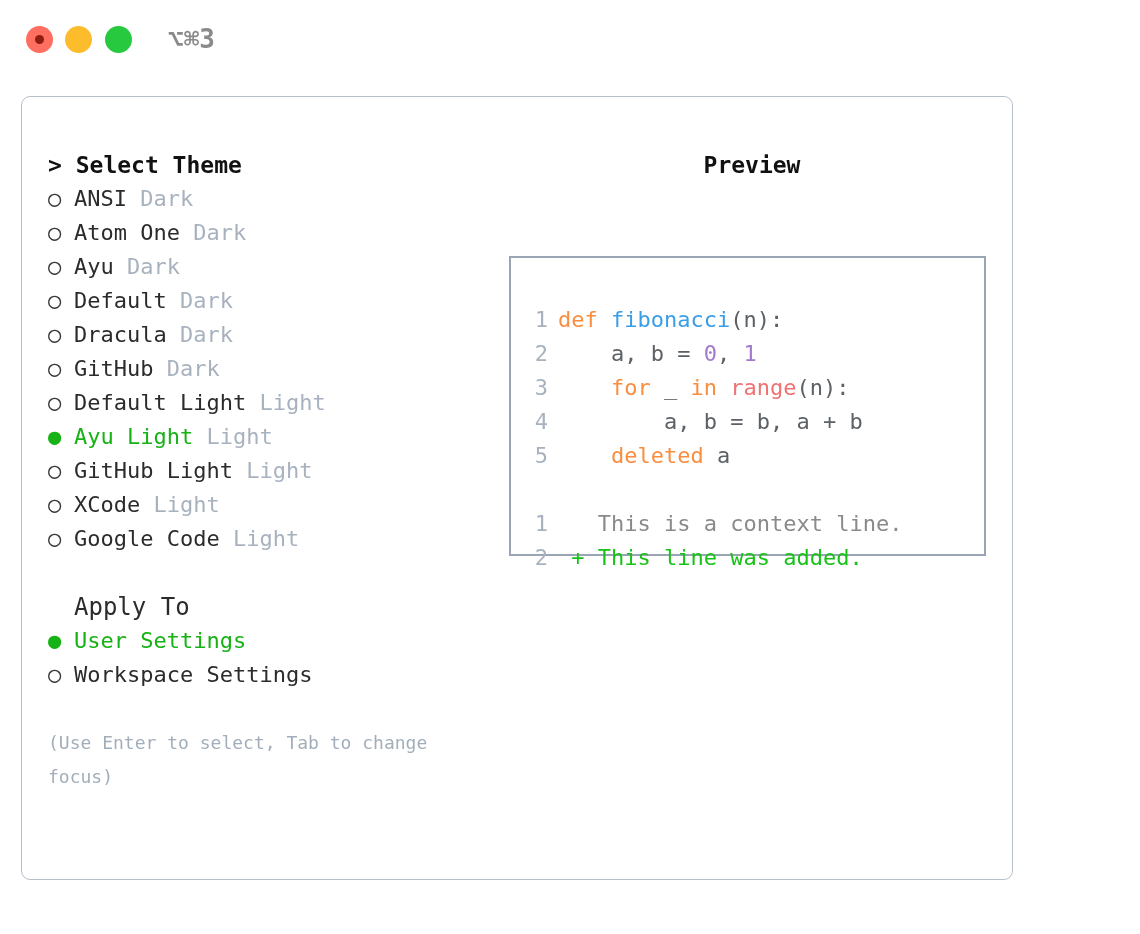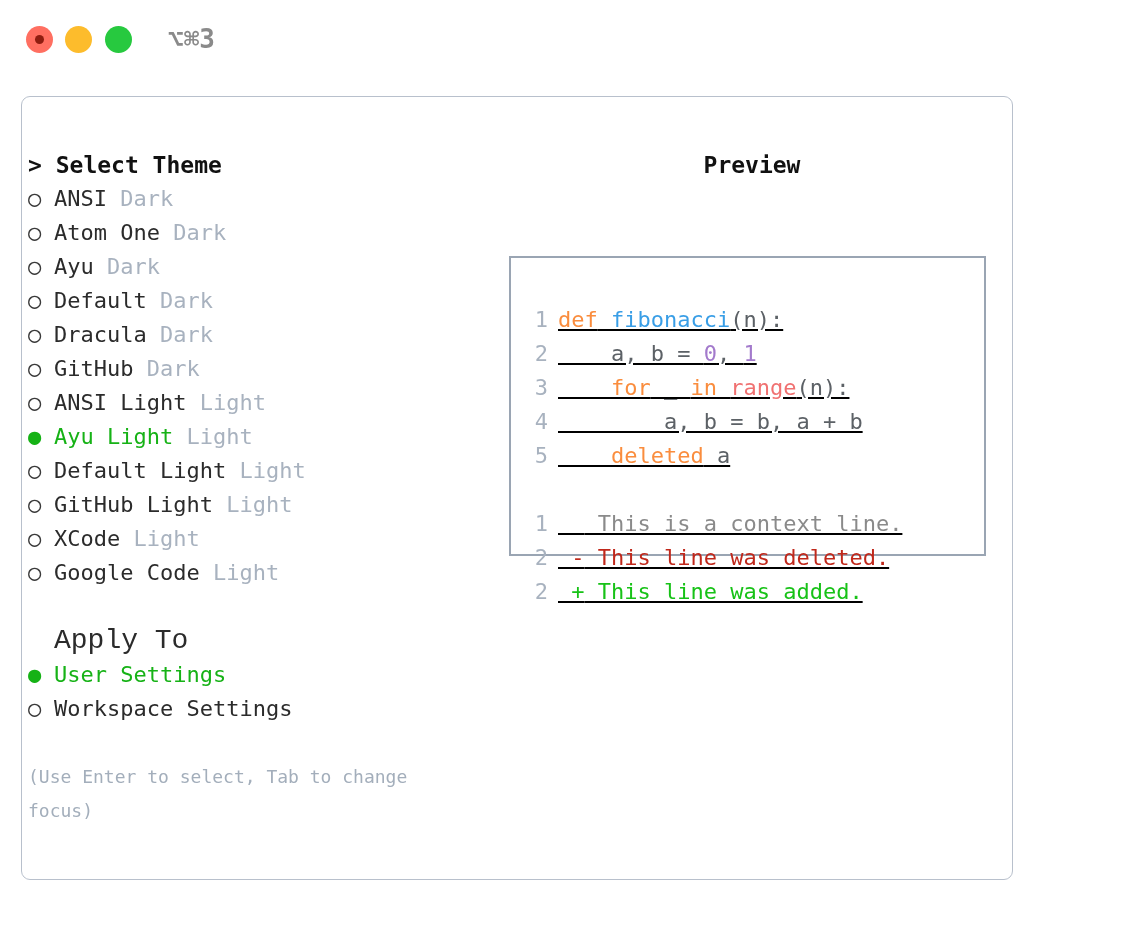--- a/index.html
+++ b/index.html
@@ -69,21 +69,21 @@
 
   
   .mono {
     font-family: "DejaVu Sans Mono", monospace;
     white-space: pre;
   }
 
   
   #left-col {
     position: absolute;
-    left: 6px; top: 51px;
+    left: 26px; top: 51px;
     width: 450px;
   }
   .row {
     height: 34px;
     line-height: 34px;
     font-size: 22px;
     white-space: pre;
     color: #2b2b2b;
   }
   .row .bullet {
@@ -102,25 +102,24 @@
     font-size: 23px;
     font-weight: bold;
     color: #111111;
     white-space: pre;
   }
 
   #apply-to-block { margin-top: 34px; }
   #apply-to-title {
     height: 34px;
     line-height: 34px;
-    font-size: 28px;
+    font-size: 24px;
     color: #2b2b2b;
     white-space: pre;
     padding-left: 26px;
-    font-family: Liberation Mono, monospace;
   }
 
   #hint {
     margin-top: 34px;
     font-size: 18px;
     line-height: 34px;
     color: #a3aebb;
     width: 410px;
     white-space: pre-wrap;
   }
@@ -151,21 +150,20 @@
   #code-area {
     position: absolute;
     left: 11px; top: 45px;
     width: 456px;
   }
   .code-row {
     height: 34px;
     line-height: 34px;
     font-size: 22px;
     white-space: pre;
-    text-decoration: underline;
   }
   .lineno {
     display: inline-block;
     width: 26px;
     text-align: right;
     color: #a8b2bf;
     margin-right: 10px;
   }
   .blank-row { height: 34px; }
 
@@ -198,23 +196,22 @@
 
       <div id="select-theme-header" class="mono">&gt; Select Theme</div>
 
       <div id="theme-list">
           <div class="row mono"><span class="bullet">○</span><span class="name">ANSI</span><span class="badge"> Dark</span></div>
           <div class="row mono"><span class="bullet">○</span><span class="name">Atom One</span><span class="badge"> Dark</span></div>
           <div class="row mono"><span class="bullet">○</span><span class="name">Ayu</span><span class="badge"> Dark</span></div>
           <div class="row mono"><span class="bullet">○</span><span class="name">Default</span><span class="badge"> Dark</span></div>
           <div class="row mono"><span class="bullet">○</span><span class="name">Dracula</span><span class="badge"> Dark</span></div>
           <div class="row mono"><span class="bullet">○</span><span class="name">GitHub</span><span class="badge"> Dark</span></div>
-          <div class="row mono"><span class="bullet">○</span><span class="name">ANSI Light</span><span class="badge"> Light</span></div>
+          <div class="row mono"><span class="bullet">○</span><span class="name">Default Light</span><span class="badge"> Light</span></div>
           <div class="row mono selected"><span class="bullet">●</span><span class="name">Ayu Light</span><span class="badge"> Light</span></div>
-          <div class="row mono"><span class="bullet">○</span><span class="name">Default Light</span><span class="badge"> Light</span></div>
           <div class="row mono"><span class="bullet">○</span><span class="name">GitHub Light</span><span class="badge"> Light</span></div>
           <div class="row mono"><span class="bullet">○</span><span class="name">XCode</span><span class="badge"> Light</span></div>
           <div class="row mono"><span class="bullet">○</span><span class="name">Google Code</span><span class="badge"> Light</span></div>
         </div>
 
       <div id="apply-to-block">
         <div id="apply-to-title" class="mono">Apply To</div>
         <div id="apply-to-list">
             <div class="row mono selected"><span class="bullet">●</span><span class="name">User Settings</span></div>
             <div class="row mono"><span class="bullet">○</span><span class="name">Workspace Settings</span></div>
@@ -229,20 +226,19 @@
 
       <div id="preview-box">
         <div id="code-area">
             <div class="code-row mono"><span class="lineno">1</span><span class="t-kw">def</span><span class="t-txt"> </span><span class="t-fn">fibonacci</span><span class="t-txt">(n):</span></div>
             <div class="code-row mono"><span class="lineno">2</span><span class="t-txt">    a, b = </span><span class="t-num">0</span><span class="t-txt">, </span><span class="t-num">1</span></div>
             <div class="code-row mono"><span class="lineno">3</span><span class="t-txt">    </span><span class="t-kw">for</span><span class="t-txt"> _ </span><span class="t-kw">in</span><span class="t-txt"> </span><span class="t-call">range</span><span class="t-txt">(n):</span></div>
             <div class="code-row mono"><span class="lineno">4</span><span class="t-txt">        a, b = b, a + b</span></div>
             <div class="code-row mono"><span class="lineno">5</span><span class="t-txt">    </span><span class="t-kw">deleted</span><span class="t-txt"> a</span></div>
             <div class="blank-row"></div>
             <div class="code-row mono"><span class="lineno">1</span><span class="t-ctx">  </span><span class="t-ctx"> This is a context line.</span></div>
-            <div class="code-row mono"><span class="lineno">2</span><span class="t-del"> -</span><span class="t-del"> This line was deleted.</span></div>
             <div class="code-row mono"><span class="lineno">2</span><span class="t-add"> +</span><span class="t-add"> This line was added.</span></div>
           </div>
       </div>
     </div>
 
   </div>
 </div>
 
 </body></html>

